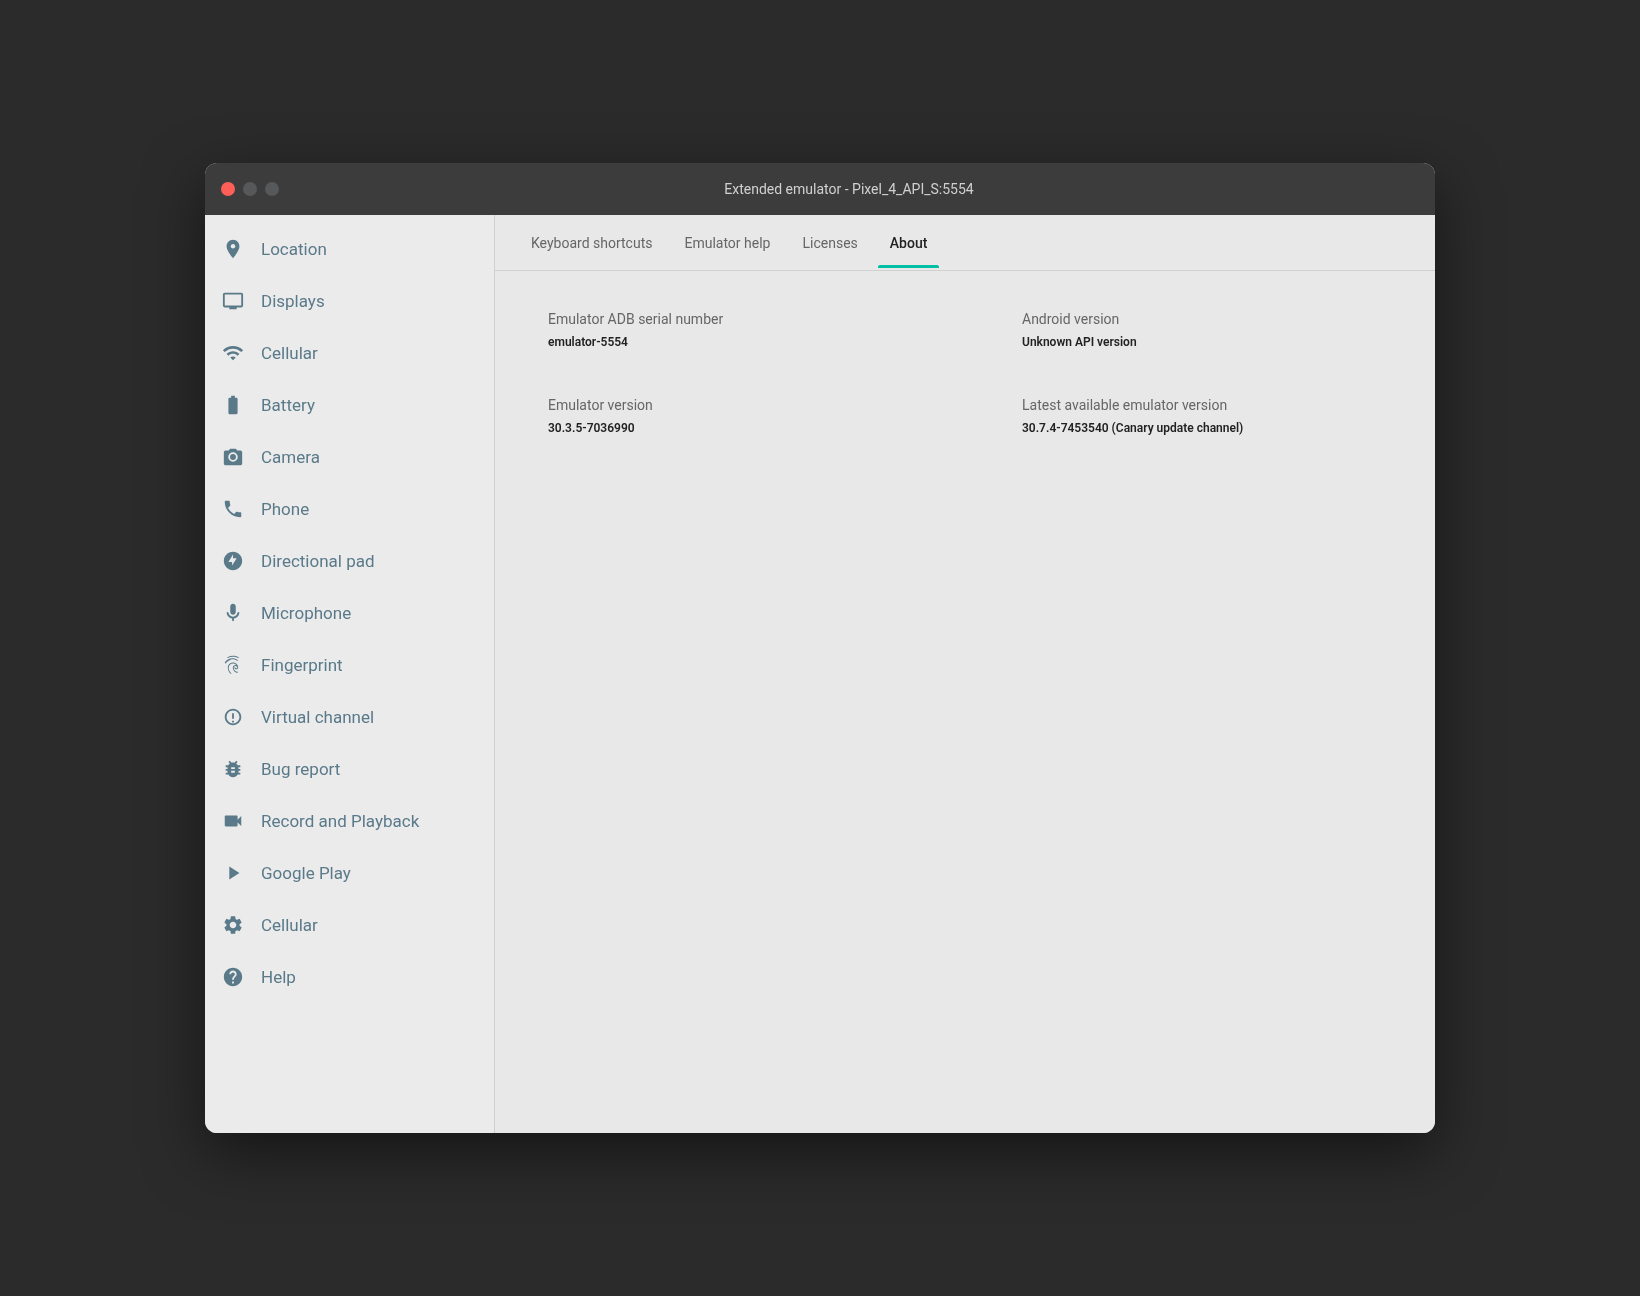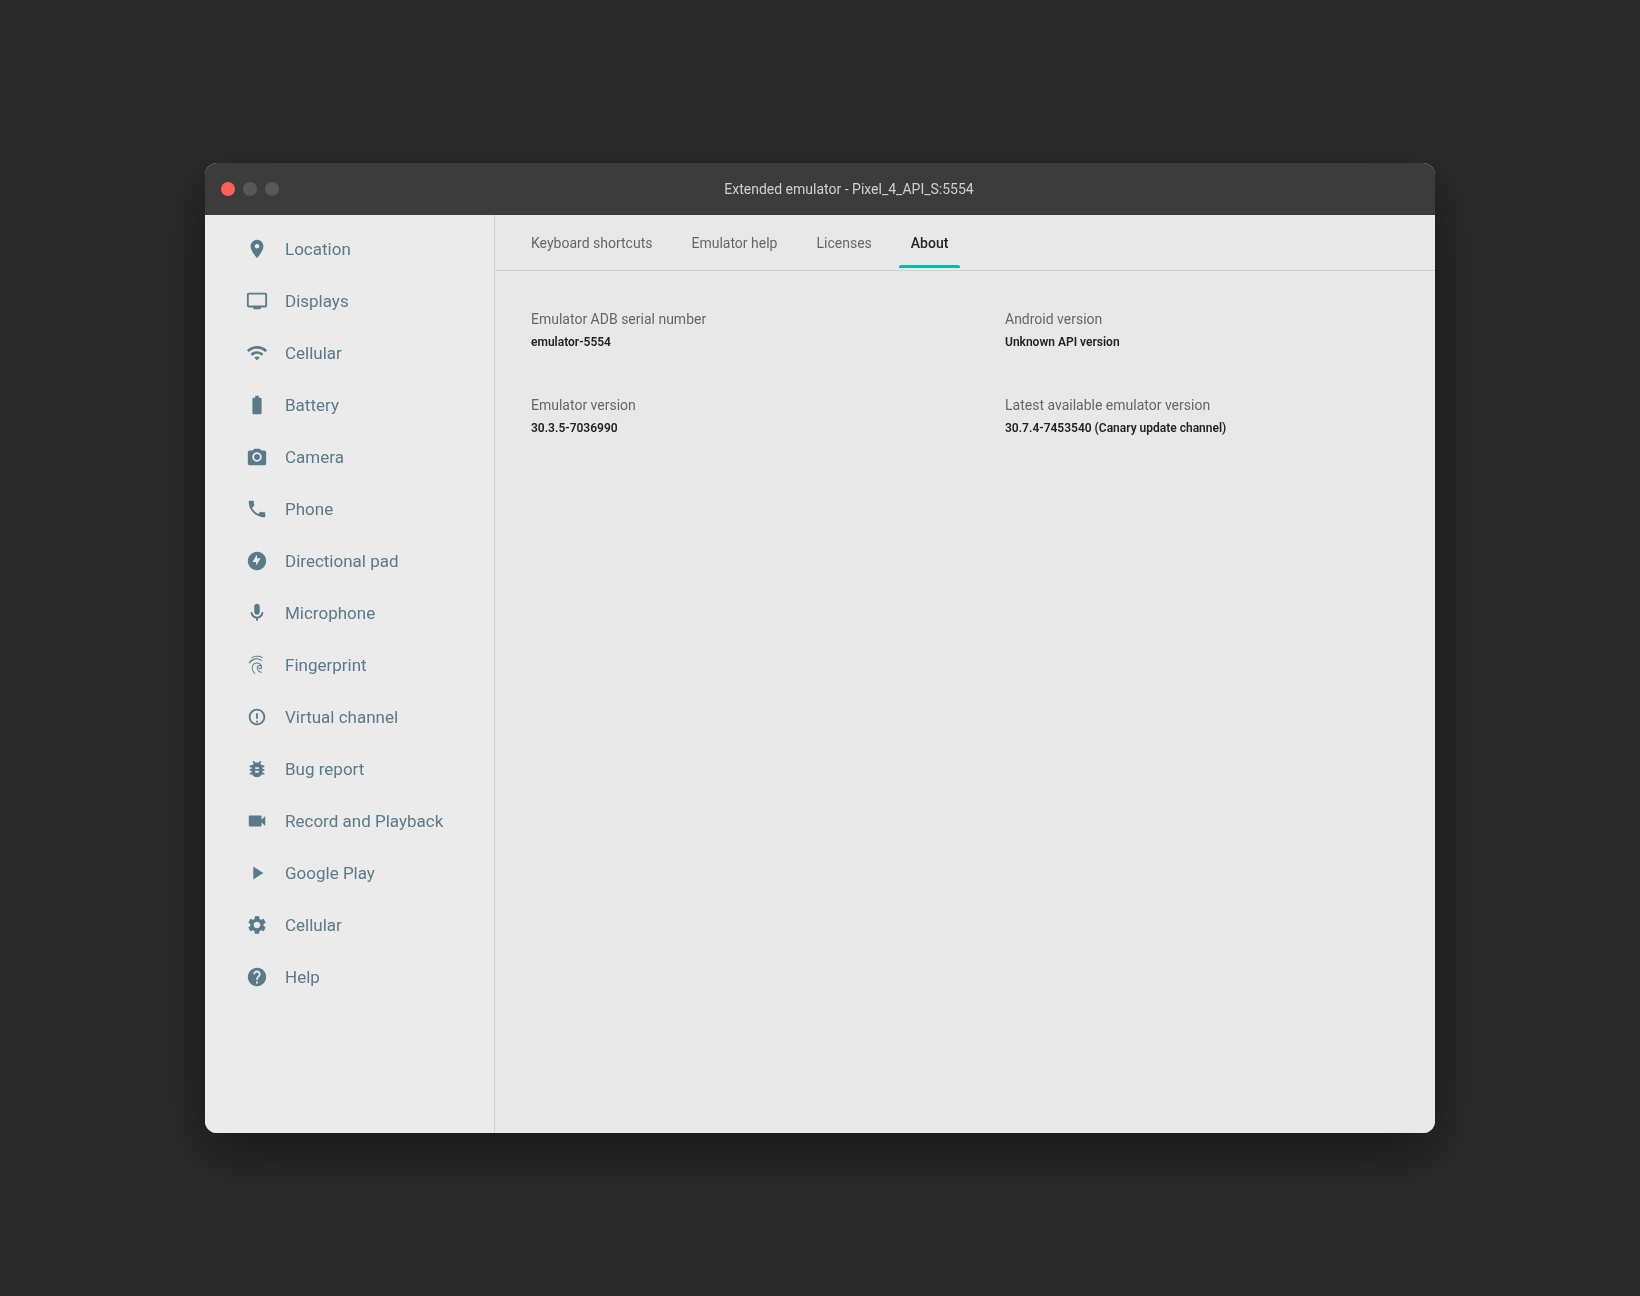--- a/index.html
+++ b/index.html
@@ -74,21 +74,21 @@
       border-right: 1px solid #d0d0d0;
       overflow-y: auto;
       flex-shrink: 0;
       padding: 8px 0;
     }
 
     .sidebar-item {
       display: flex;
       align-items: center;
       gap: 16px;
-      padding: 14px 40px;
+      padding: 14px 16px;
       cursor: pointer;
       color: #5a7a8a;
       font-size: 17px;
       font-weight: 400;
       border-radius: 0;
       transition: background 0.15s;
     }
 
     .sidebar-icon {
       width: 24px;
@@ -112,21 +112,20 @@
     }
 
     .tabs {
       display: flex;
       align-items: center;
       padding: 0 24px;
       border-bottom: 1px solid #d0d0d0;
       background: #e8e8e8;
       height: 56px;
       flex-shrink: 0;
-      gap: 7px;
     }
 
     .tab {
       padding: 16px 12px;
       font-size: 14px;
       color: #666;
       cursor: pointer;
       position: relative;
       margin-right: 8px;
       white-space: nowrap;
@@ -157,20 +156,21 @@
     .info-grid {
       display: grid;
       grid-template-columns: 1fr 1fr;
       gap: 48px 80px;
     }
 
     .info-item {
       display: flex;
       flex-direction: column;
       gap: 8px;
+      margin-left: 17px;
     }
 
     .info-label {
       font-size: 14px;
       color: #666;
       font-weight: 400;
     }
 
     .info-value {
       font-size: 12px;

